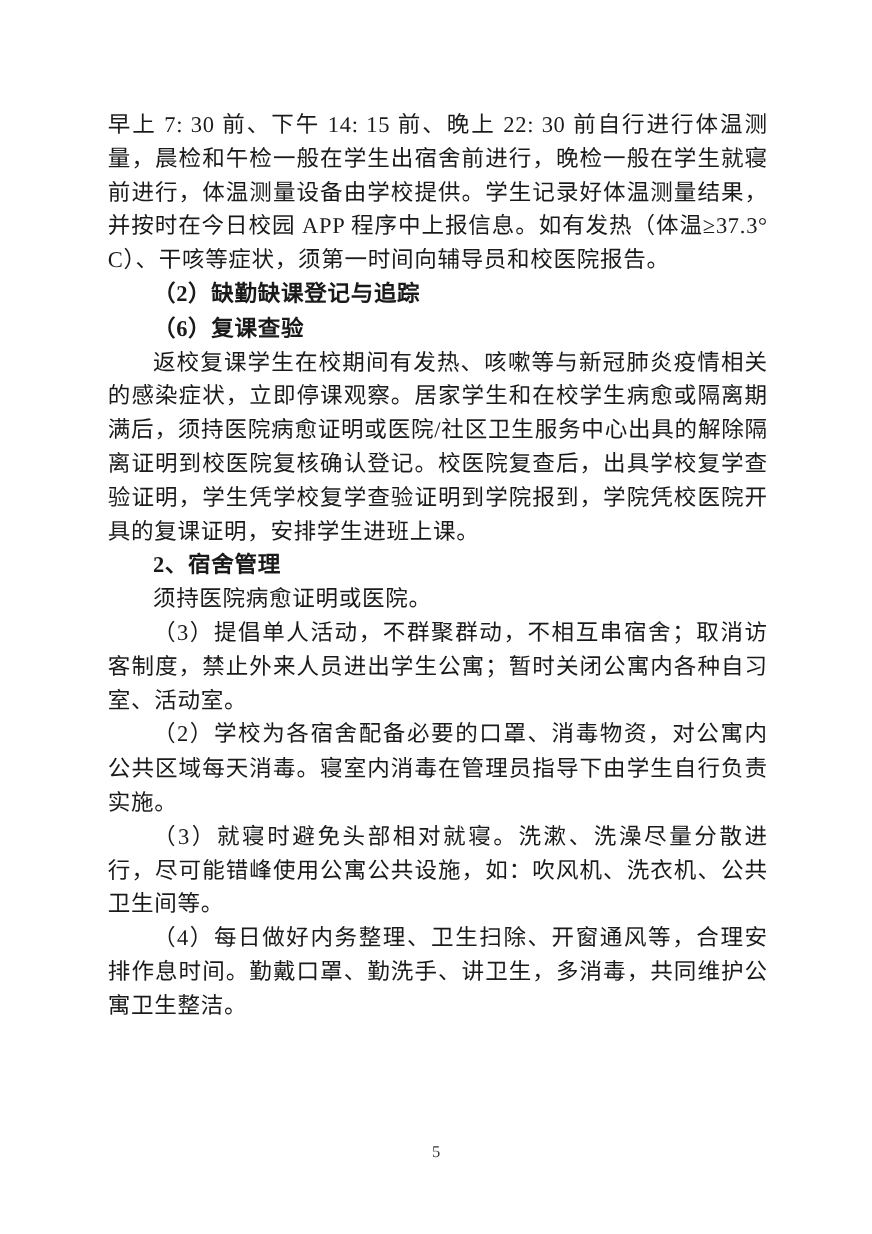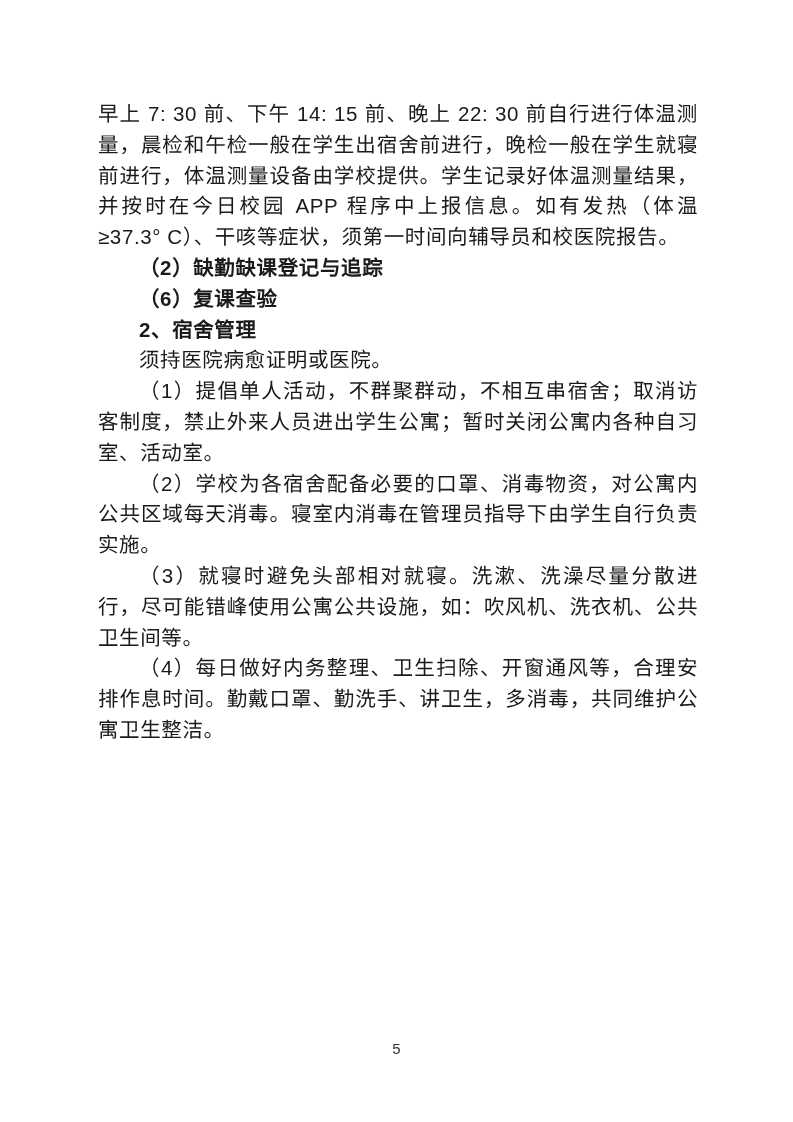--- a/index.html
+++ b/index.html
@@ -6,21 +6,21 @@
     margin: 0;
     padding: 0;
     background: #ffffff;
   }
   .page {
     position: relative;
     width: 793px;
     height: 1122px;
     background: #ffffff;
     overflow: hidden;
-    font-family: Liberation Sans, sans-serif;
+    font-family: Liberation Serif, serif;
     color: #1a1a1a;
   }
   .content {
     position: absolute;
     left: 98px;
     top: 99px;
     width: 600px;
     font-size: 20.5px;
     line-height: 30.8px;
     text-align: justify;
@@ -52,23 +52,24 @@
   }
 </style>
 </head>
 <body>
 
 <div class="page">
   <div class="content">
     <p class="para-noindent">早上 7: 30 前、下午 14: 15 前、晚上 22: 30 前自行进行体温测量，晨检和午检一般在学生出宿舍前进行，晚检一般在学生就寝前进行，体温测量设备由学校提供。学生记录好体温测量结果，并按时在今日校园 APP 程序中上报信息。如有发热（体温≥37.3° C）、干咳等症状，须第一时间向辅导员和校医院报告。</p>
     <p class="heading">（2）缺勤缺课登记与追踪</p>
     <p class="heading">（6）复课查验</p>
+    <p class="para-indent">返校复课学生在校期间有发热、咳嗽等与新冠肺炎疫情相关的感染症状，立即停课观察。居家学生和在校学生病愈或隔离期满后，须持医院病愈证明或医院/社区卫生服务中心出具的解除隔离证明到校医院复核确认登记。校医院复查后，出具学校复学查验证明，学生凭学校复学查验证明到学院报到，学院凭校医院开具的复课证明，安排学生进班上课。</p>
     <p class="heading">2、宿舍管理</p>
     <p class="para-indent">须持医院病愈证明或医院。</p>
-    <p class="para-indent">（1）提倡单人活动，不群聚群动，不相互串宿舍；取消访客制度，禁止外来人员进出学生公寓；暂时关闭公寓内各种自习室、活动室。</p>
+    <p class="para-indent">（3）提倡单人活动，不群聚群动，不相互串宿舍；取消访客制度，禁止外来人员进出学生公寓；暂时关闭公寓内各种自习室、活动室。</p>
     <p class="para-indent">（2）学校为各宿舍配备必要的口罩、消毒物资，对公寓内公共区域每天消毒。寝室内消毒在管理员指导下由学生自行负责实施。</p>
     <p class="para-indent">（3）就寝时避免头部相对就寝。洗漱、洗澡尽量分散进行，尽可能错峰使用公寓公共设施，如：吹风机、洗衣机、公共卫生间等。</p>
     <p class="para-indent">（4）每日做好内务整理、卫生扫除、开窗通风等，合理安排作息时间。勤戴口罩、勤洗手、讲卫生，多消毒，共同维护公寓卫生整洁。</p>
 
   </div>
   <div class="footer">
     <span>5</span>
   </div>
 </div>
 

